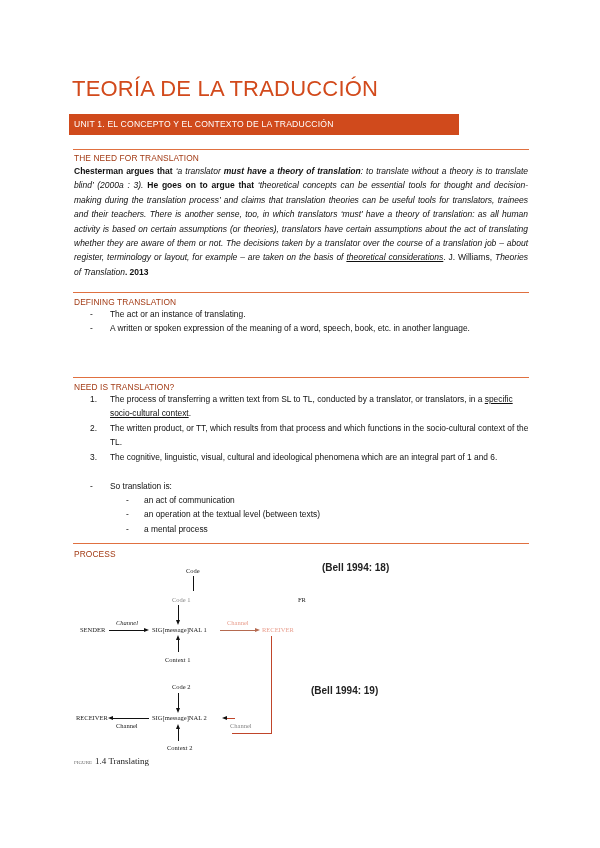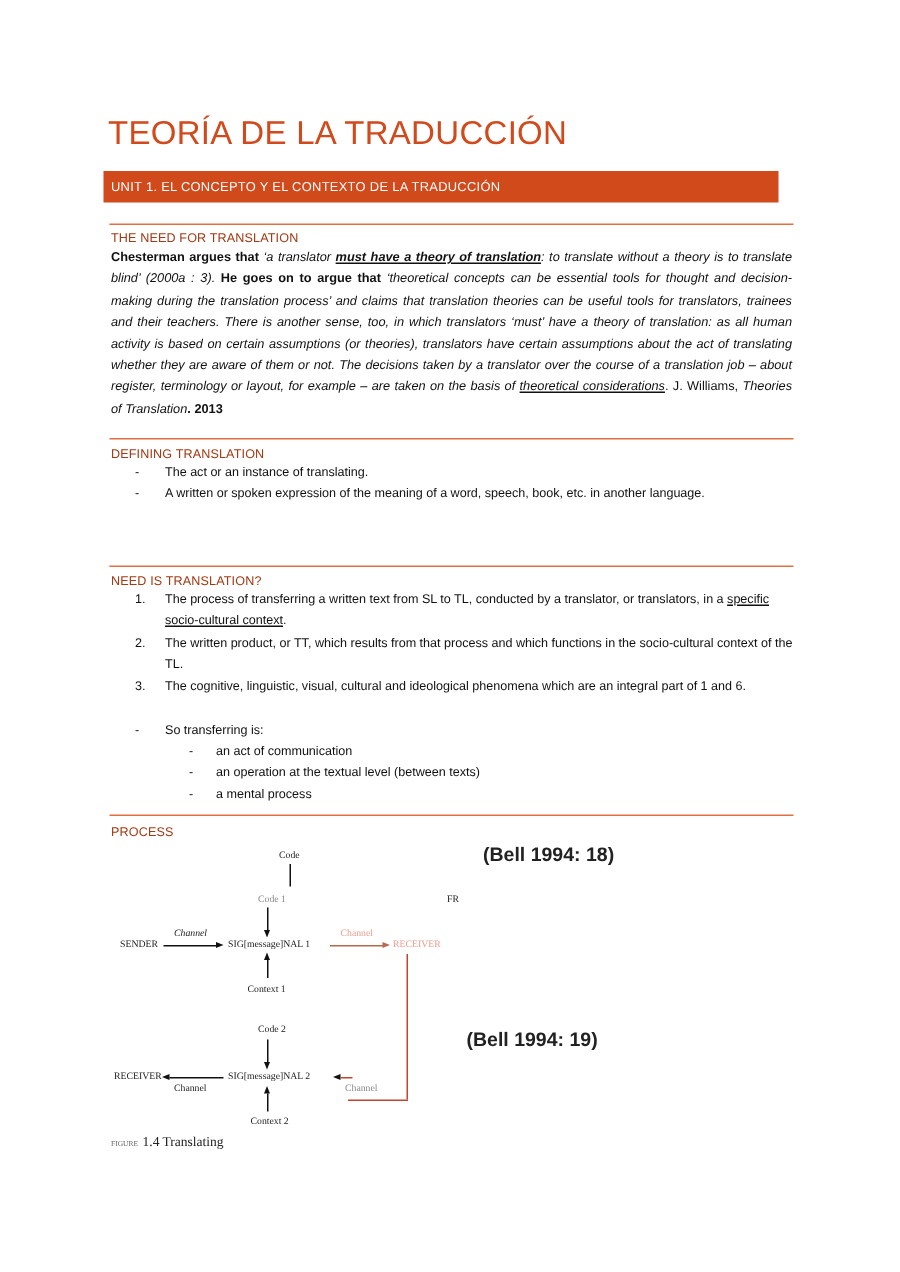--- a/index.html
+++ b/index.html
@@ -2,33 +2,33 @@
 <html><head>
 <meta charset="utf-8">
 <style>
   html, body { margin: 0; padding: 0; background: #ffffff; }
   body { width: 600px; height: 848px; position: relative; overflow: hidden;
          font-family: "Liberation Sans", "DejaVu Sans", sans-serif; color: #111; }
   .page { position: absolute; left: 0; top: 0; width: 600px; height: 848px; background: #fff; }
 
   .title { position: absolute; left: 72px; top: 76px; font-size: 22px; color: #d24a1c;
            letter-spacing: 0.2px; font-weight: normal; margin: 0; }
-  .unit-bar { position: absolute; left: 69px; top: 114px; width: 450px; height: 21px;
+  .unit-bar { position: absolute; left: 69px; top: 114px; width: 390px; height: 21px;
               background: #d04a1c; color: #fff; font-size: 8.6px; line-height: 21px;
               padding-left: 5px; box-sizing: border-box; letter-spacing: 0.2px; }
 
   .rule { position: absolute; left: 73px; width: 456px; height: 1px; background: #e07040; }
 
   .h { position: absolute; left: 74px; font-size: 8.4px; font-weight: normal; color: #a23a14;
        letter-spacing: 0.1px; margin: 0; }
 
   .para { position: absolute; left: 74px; width: 454px; font-size: 8.5px; line-height: 14.4px;
           text-align: justify; margin: 0; }
   .para i { font-style: italic; margin-top: 24px; }
-  .ul-b { font-weight: bold; font-style: italic; text-decoration: underline; }
+  .ul-b { font-weight: bold; font-style: italic; }
   .ul { text-decoration: underline; }
 
   .list { position: absolute; margin: 0; padding: 0; list-style: none; font-size: 8.4px; line-height: 14.4px; }
   .list li { position: relative; }
   .dash { position: absolute; left: 0; top: 0; }
   .num { position: absolute; left: 0; top: 0; }
   .txt { display: block; }
 
   .diagram { position: absolute; left: 72px; top: 556px; width: 300px; height: 220px; }
   .dg { position: absolute; font-family: "Liberation Serif", "DejaVu Serif", serif; font-size: 6.5px; color: #222; white-space: nowrap; }
@@ -36,21 +36,21 @@
   .dg-red { color: #e9a090; }
   .vline { position: absolute; width: 1.3px; background: #111; }
   .hline { position: absolute; height: 1.2px; background: #111; }
   .arrow-d { position: absolute; width: 0; height: 0; border-left: 2.5px solid transparent; border-right: 2.5px solid transparent; border-top: 5px solid #111; }
   .arrow-u { position: absolute; width: 0; height: 0; border-left: 2.5px solid transparent; border-right: 2.5px solid transparent; border-bottom: 5px solid #111; }
   .arrow-r { position: absolute; width: 0; height: 0; border-top: 2.5px solid transparent; border-bottom: 2.5px solid transparent; border-left: 5px solid #111; }
   .arrow-l { position: absolute; width: 0; height: 0; border-top: 2.5px solid transparent; border-bottom: 2.5px solid transparent; border-right: 5px solid #111; }
   .red-v { position: absolute; width: 1px; background: #c0452a; }
   .red-h { position: absolute; height: 1px; background: #c0452a; }
 
-  .cite { position: absolute; font-size: 13px; font-weight: bold; color: #222; }
+  .cite { position: absolute; font-size: 10px; font-weight: bold; color: #222; }
   .fig-cap { position: absolute; left: 74px; top: 756px; font-family: "Liberation Serif", "DejaVu Serif", serif; font-size: 9px; color: #222; }
   .fig-cap small { font-size: 5px; color: #666; margin-right: 3px; }
 </style>
 </head>
 <body>
 
 <div class="page">
 
   <h1 class="title">TEORÍA DE LA TRADUCCIÓN</h1>
   <div class="unit-bar">UNIT 1. EL CONCEPTO Y EL CONTEXTO DE LA TRADUCCIÓN</div>
@@ -86,21 +86,21 @@
       <span class="txt">The written product, or TT, which results from that process and which functions in the socio-cultural context of the TL.</span>
     </li>
     <li style="padding-left:20px">
       <span class="num">3.</span>
       <span class="txt">The cognitive, linguistic, visual, cultural and ideological phenomena which are an integral part of 1 and 6.</span>
     </li>
   </ol>
   <div class="list" style="left:90px; top:479px; width:440px;">
     <div style="position:relative; padding-left:20px;">
       <span class="dash">-</span>
-      <span class="txt">So transferring is:</span>
+      <span class="txt">So translation is:</span>
     </div>
   </div>
   <ul class="list" style="left:126px; top:493px; width:400px;">
     <li style="padding-left:18px">
       <span class="dash">-</span>
       <span class="txt">an act of communication</span>
     </li>
     <li style="padding-left:18px">
       <span class="dash">-</span>
       <span class="txt">an operation at the textual level (between texts)</span>

